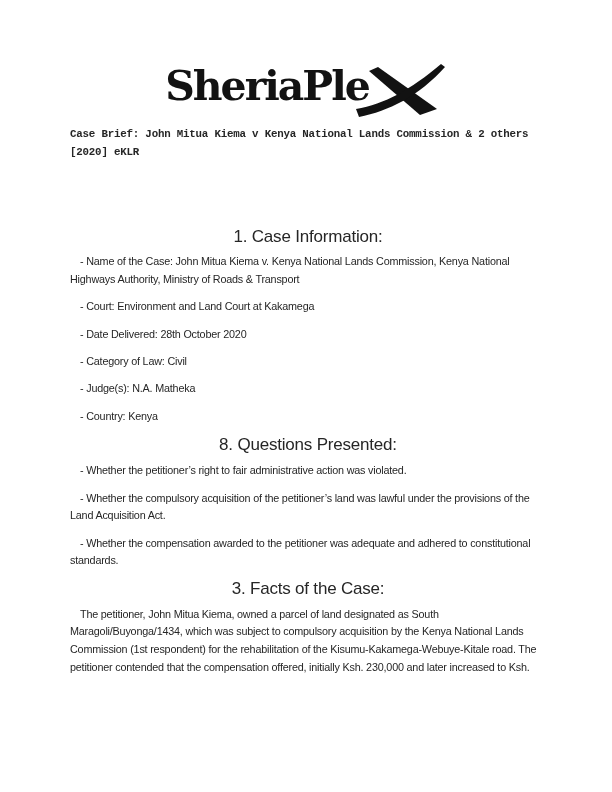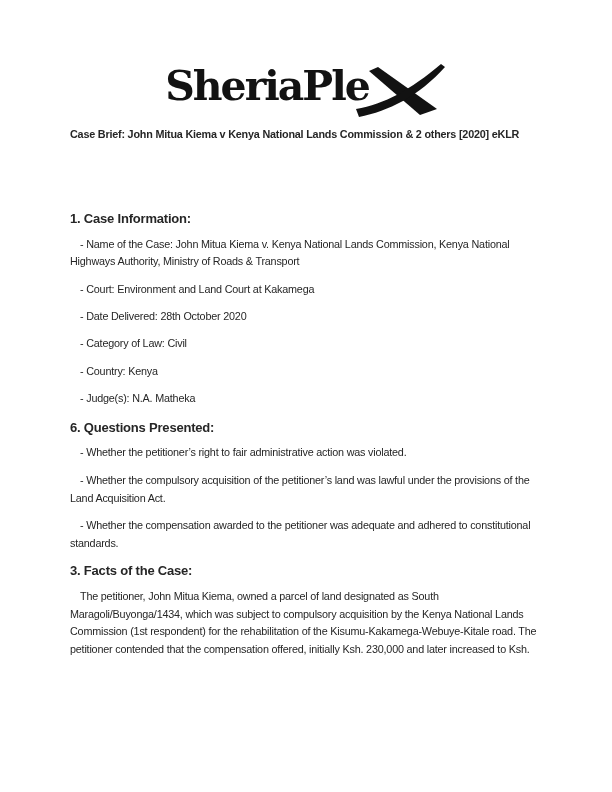--- a/index.html
+++ b/index.html
@@ -28,22 +28,22 @@
   }
   .logo-x { margin-left:-14px; margin-top:-6px; overflow:visible; }
   .logo-x path { fill:#121212; }
   
   .content {
     position:absolute; left:70px; top:126px; width:476px;
     font-size:10.8px;
     letter-spacing:-0.2px;
     line-height:17.8px;
   }
-  .title { font-weight:bold; margin:0 0 66px 0; }
-  .heading { font-size:13px; font-weight:bold; margin:0 0 8px 0; letter-spacing:-0.2px; }
+  .title { font-weight:bold; margin:0 0 66px 0;font-family:Liberation Mono, monospace; }
+  .heading { font-size:17px; font-weight:normal; margin:0 0 8px 0; letter-spacing:-0.2px;text-align:center; }
   .para { margin:0 0 9.5px 0; text-indent:10px; }
   .sec2 { margin-top:11px; }
   .sec3 { margin-top:4px; }
 </style>
 </head>
 <body>
 
 <div class="page">
 
   <header class="logo">
@@ -59,26 +59,26 @@
   <main class="content">
 
     <p class="title">Case Brief: John Mitua Kiema v Kenya National Lands Commission &amp; 2 others [2020] eKLR</p>
 
     <section>
       <h2 class="heading">1. Case Information:</h2>
       <p class="para">- Name of the Case: John Mitua Kiema v. Kenya National Lands Commission, Kenya National Highways Authority, Ministry of Roads &amp; Transport</p>
       <p class="para">- Court: Environment and Land Court at Kakamega</p>
       <p class="para">- Date Delivered: 28th October 2020</p>
       <p class="para">- Category of Law: Civil</p>
+      <p class="para">- Judge(s): N.A. Matheka</p>
       <p class="para">- Country: Kenya</p>
-      <p class="para">- Judge(s): N.A. Matheka</p>
     </section>
 
     <section class="sec2">
-      <h2 class="heading">6. Questions Presented:</h2>
+      <h2 class="heading">8. Questions Presented:</h2>
       <p class="para">- Whether the petitioner’s right to fair administrative action was violated.</p>
       <p class="para">- Whether the compulsory acquisition of the petitioner’s land was lawful under the provisions of the Land Acquisition Act.</p>
       <p class="para">- Whether the compensation awarded to the petitioner was adequate and adhered to constitutional standards.</p>
     </section>
 
     <section class="sec3">
       <h2 class="heading">3. Facts of the Case:</h2>
       <p class="para">The petitioner, John Mitua Kiema, owned a parcel of land designated as South Maragoli/Buyonga/1434, which was subject to compulsory acquisition by the Kenya National Lands Commission (1st respondent) for the rehabilitation of the Kisumu-Kakamega-Webuye-Kitale road. The petitioner contended that the compensation offered, initially Ksh. 230,000 and later increased to Ksh.</p>
     </section>
 

